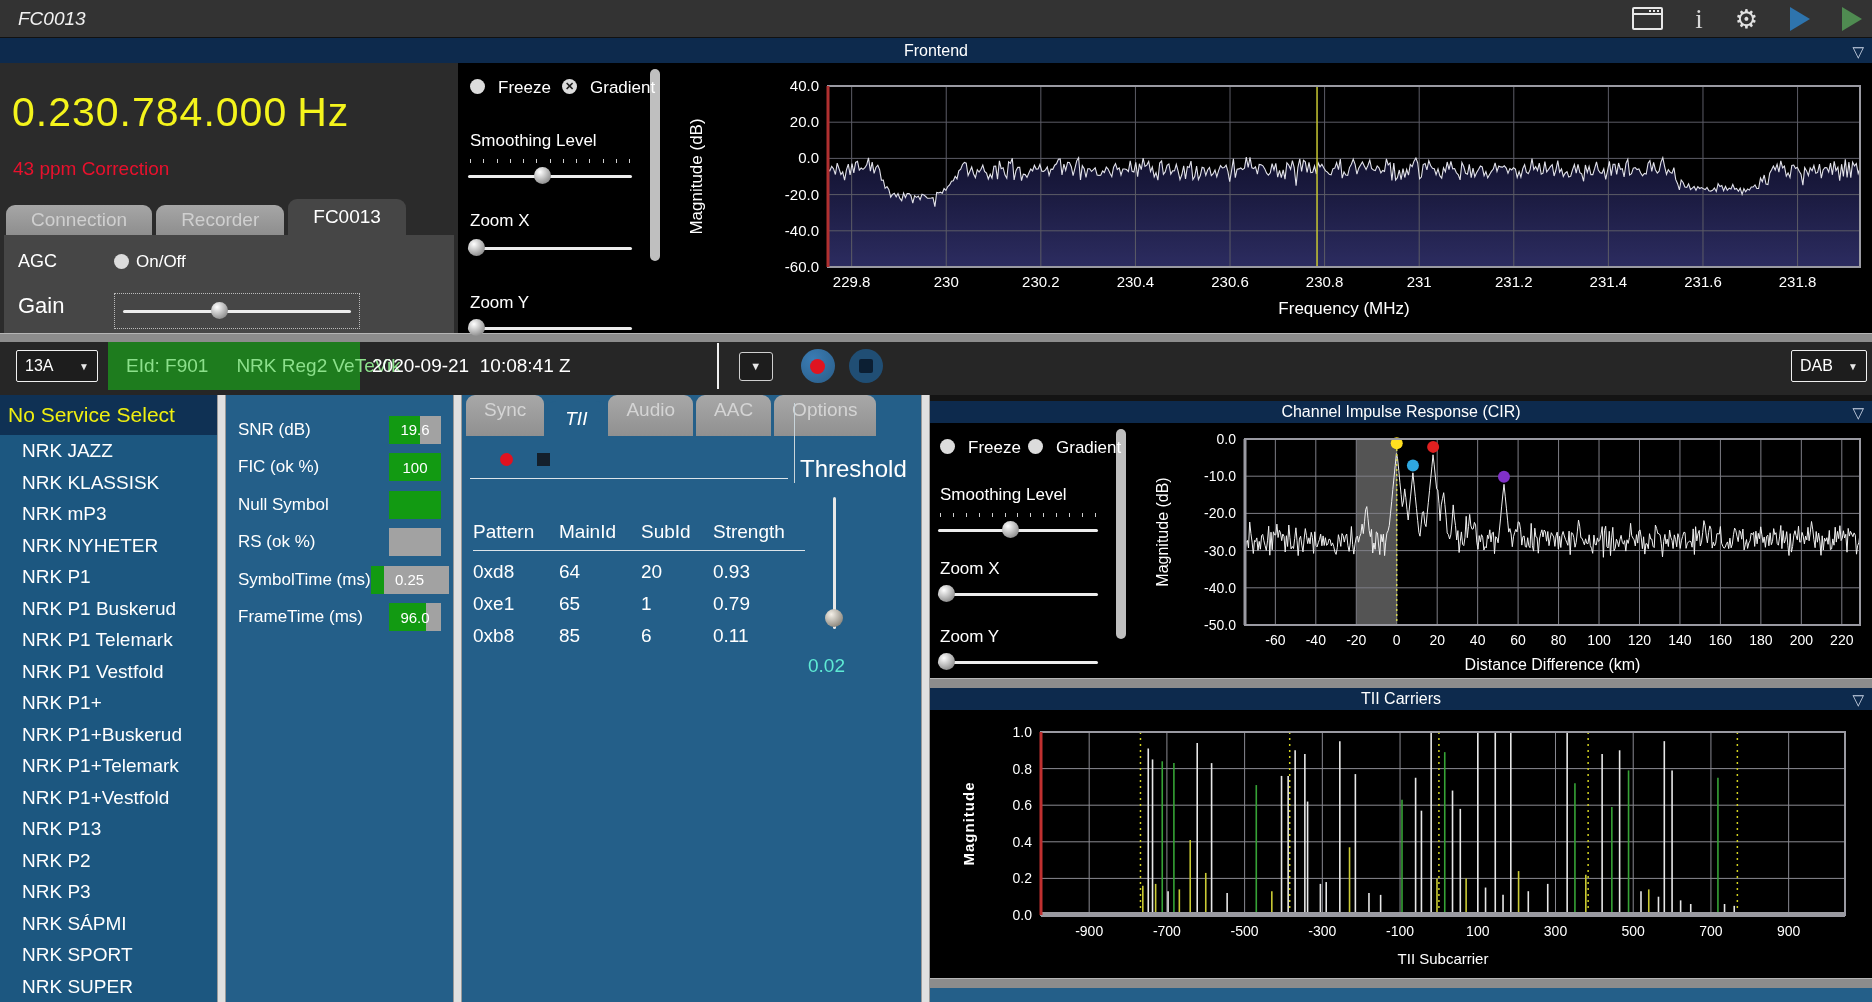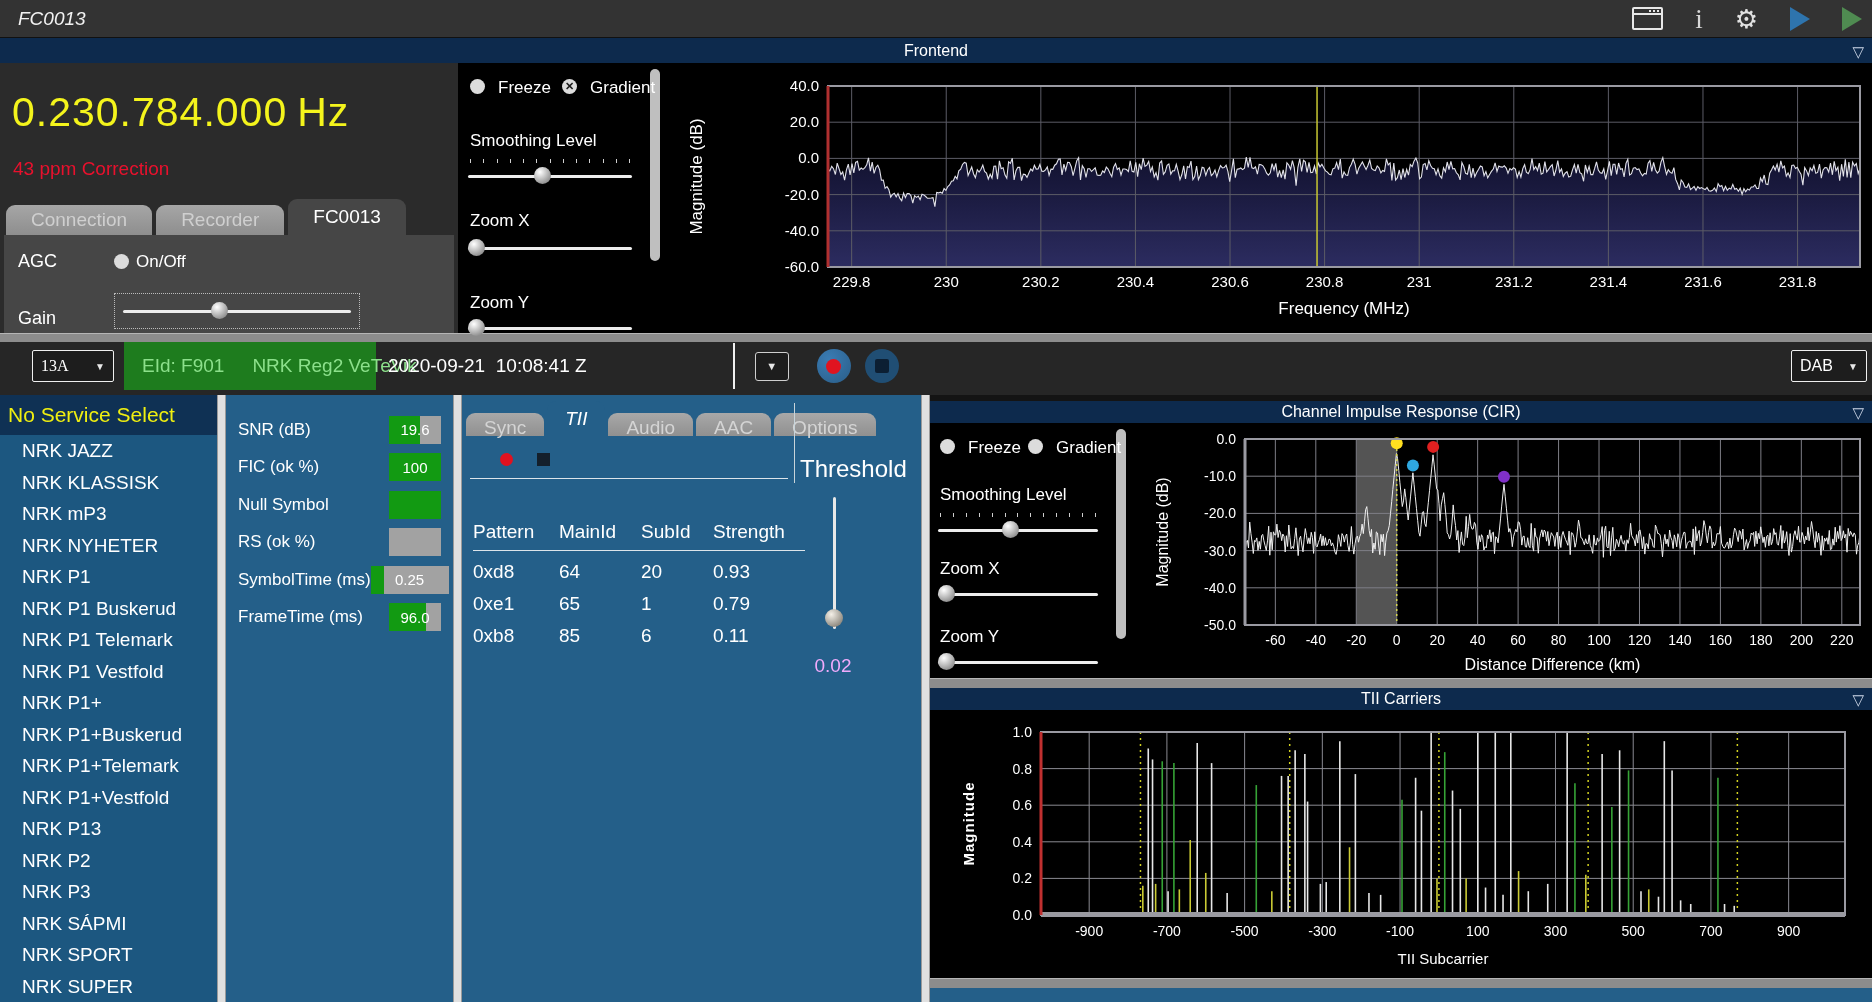--- a/index.html
+++ b/index.html
@@ -26,21 +26,21 @@
   .freq-panel{width:458px;background:#2b2b2b;position:relative;flex:0 0 auto;}
   .freq-line{position:absolute;top:26px;left:12px;font-size:41px;color:#f4f41c;letter-spacing:1px;white-space:nowrap;}
   .freq-unit{margin-left:10px;}
   .correction{position:absolute;top:95px;left:13px;font-size:19px;color:#e8112d;}
   .fe-tabs{position:absolute;top:136px;left:6px;display:flex;align-items:flex-end;height:36px;}
   .fe-tab{height:30px;line-height:30px;padding:0 25px;margin-right:4px;background:linear-gradient(#a6a6a6,#8e8e8e);color:#cfcfcf;font-size:19px;border-radius:9px 9px 0 0;}
   .fe-tab.active{height:36px;line-height:36px;background:#464646;color:#ffffff;}
   .fe-ctrl-body{position:absolute;top:172px;left:4px;right:4px;bottom:0;background:#464646;}
   .agc-row{position:absolute;top:16px;left:14px;display:flex;align-items:center;font-size:18px;}
   .agc-lab{width:96px;}
-  .gain-row{position:absolute;top:58px;left:14px;display:flex;align-items:flex-end;font-size:18px;}
+  .gain-row{position:absolute;top:58px;left:14px;display:flex;align-items:flex-start;font-size:22px;}
   .gain-lab{width:96px;}
   .focus-box{border:1px dotted #bbb;padding:8px 8px;width:228px;}
   
   .radio{width:15px;height:15px;border-radius:50%;background:#dcdcdc;display:inline-flex;align-items:center;justify-content:center;flex:0 0 auto;}
   .radio.checked::after{content:'✕';font-size:11px;font-weight:bold;color:#1a1a1a;line-height:15px;}
   .rlabel{font-size:17px;color:#fff;margin-left:7px;}
   
   .hslider{position:relative;height:18px;}
   .groove{position:absolute;left:0;right:0;top:8px;height:3px;background:#ededed;border-radius:2px;}
   .knob{position:absolute;top:0;width:17px;height:17px;margin-left:-8px;border-radius:50%;background:radial-gradient(circle at 35% 30%,#ffffff,#909090 75%);}
@@ -50,21 +50,21 @@
   .ctrl-lab{position:absolute;font-size:17px;color:#fff;white-space:nowrap;}
   .scroll-col{width:14px;background:#000;flex:0 0 auto;}
   .vpill{width:10px;background:#bfbfbf;border-radius:5px;margin:6px auto 0 auto;}
   .plot-area{flex:1;background:#000;}
   svg{display:block;background:#000;}
   
   .gray-sep{height:8px;background:#8c8c8c;border-top:1px solid #b5b5b5;}
   .toolbar{height:48px;background:#262626;display:flex;align-items:center;}
   .combo{height:30px;border:1px solid #f0f0f0;border-radius:2px;background:#1d1d1d;color:#fff;display:flex;align-items:center;justify-content:space-between;padding:0 8px;font-size:16px;}
   .combo .car{font-size:10px;margin-left:8px;color:#e8e8e8;}
-  .ch-combo{width:64px;margin-left:32px;font-family:Liberation Serif, serif;}
+  .ch-combo{width:64px;margin-left:16px;}
   .green-block{height:48px;width:252px;margin-left:10px;background:#1e7c1e;display:flex;align-items:center;padding:0 0 0 18px;box-sizing:border-box;gap:28px;}
   .green-block span{color:#8ce08b;font-size:19px;white-space:nowrap;}
   .timestamp{color:#fff;font-size:19px;margin-left:12px;white-space:pre;}
   .tb-div{width:2px;height:46px;background:#f0f0f0;margin-left:146px;}
   .dd-btn{width:32px;height:27px;border:1px solid #cfcfcf;border-radius:3px;background:#1d1d1d;color:#e8e8e8;display:flex;align-items:center;justify-content:center;font-size:11px;margin-left:20px;}
   .rec-btn{width:34px;height:34px;border-radius:50%;background:radial-gradient(circle at 35% 30%,#3a7cb4,#2a5d88);margin-left:28px;display:flex;align-items:center;justify-content:center;}
   .rec-dot{width:15px;height:15px;border-radius:50%;background:#e01420;}
   .stop-btn{width:34px;height:34px;border-radius:50%;background:#204e74;margin-left:14px;display:flex;align-items:center;justify-content:center;}
   .stop-sq{width:14px;height:14px;background:#0c1f33;border-radius:2px;}
   .mode-combo{width:58px;margin-left:auto;margin-right:5px;}
@@ -78,36 +78,36 @@
   .q-hdr{height:40px;background:#0f3154;color:#fff;font-size:21px;display:flex;align-items:center;padding-left:8px;white-space:nowrap;overflow:hidden;}
   .q-rows{padding:16px 12px 0 12px;}
   .q-row{height:37.5px;display:flex;align-items:center;justify-content:space-between;}
   .q-label{font-size:17px;color:#fff;white-space:nowrap;}
   .q-badge{width:52px;height:28px;background:#a2a2a2;position:relative;flex:0 0 auto;}
   .q-fill{position:absolute;left:0;top:0;bottom:0;background:#129a12;}
   .q-value{position:absolute;inset:0;display:flex;align-items:center;justify-content:center;font-size:15px;color:#fff;}
   
   .dec-panel{width:459px;background:#245f89;position:relative;flex:0 0 auto;overflow:hidden;}
   .dec-tabs{position:absolute;top:6px;left:4px;display:flex;align-items:flex-end;height:35px;}
-  .dec-tab{height:23px;line-height:29px;padding:0 18px;margin-right:3px;background:linear-gradient(#a8a8a8,#909090);color:#d4d4d4;font-size:19px;border-radius:9px 9px 0 0;}
+  .dec-tab{height:41px;line-height:29px;padding:0 18px;margin-right:3px;background:linear-gradient(#a8a8a8,#909090);color:#d4d4d4;font-size:19px;border-radius:9px 9px 0 0;}
   .dec-tab.active{height:35px;line-height:35px;background:#245f89;color:#fff;font-style:italic;}
   .dec-ind-red{position:absolute;top:58px;left:38px;width:13px;height:13px;border-radius:50%;background:#e01220;}
   .dec-ind-sq{position:absolute;top:58px;left:75px;width:13px;height:13px;background:#141f2b;}
   .dec-hr{position:absolute;top:83px;left:8px;width:318px;height:1px;background:#dce4ea;}
   .dec-vline{position:absolute;top:8px;left:332px;width:1px;height:80px;background:#c8d4da;}
   .dec-table{position:absolute;top:102px;left:11px;width:332px;font-size:19px;color:#fff;margin-top:24px;}
   .thead{display:flex;border-bottom:1px solid #dce4ea;padding-bottom:7px;}
   .trow{display:flex;margin-top:10px;}
   .tcol{display:inline-block;}
   .c0{width:86px;}.c1{width:82px;}.c2{width:72px;}.c3{width:86px;}
   .thr-label{position:absolute;top:60px;left:338px;font-size:24px;color:#fff;}
   .vslider{position:absolute;top:102px;left:362px;width:20px;height:140px;}
   .vtrack{width:3px;height:132px;background:#e8e8e8;margin:0 auto;position:relative;border-radius:2px;}
   .vknob{position:absolute;left:-8px;bottom:2px;width:18px;height:18px;border-radius:50%;background:radial-gradient(circle at 35% 30%,#f4f0e8,#8f8a80 75%);}
-  .thr-value{position:absolute;top:260px;left:338px;width:66px;text-align:center;font-size:19px;color:#f0abfc;}
+  .thr-value{position:absolute;top:260px;left:346px;width:66px;font-size:19px;color:#5eead4;}
   
   .right-col{flex:1;background:#141414;display:flex;flex-direction:column;min-width:0;}
   .rc-strip{height:6px;background:#141414;}
   .rc-hdr{height:22px;font-size:16px;}
   .cir-body{height:255px;background:#000;display:flex;}
   .cir-ctrl{width:184px;background:#000;position:relative;flex:0 0 auto;}
   .tii-body{height:268px;background:#000;}
   .rc-sep{height:9px;background:#8c8c8c;border-top:1px solid #b5b5b5;}
   .rc-footer{flex:1;background:#245f89;}
 </style>

